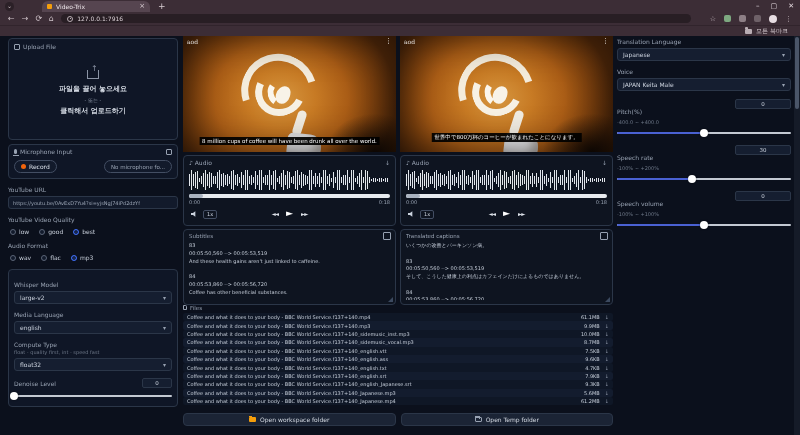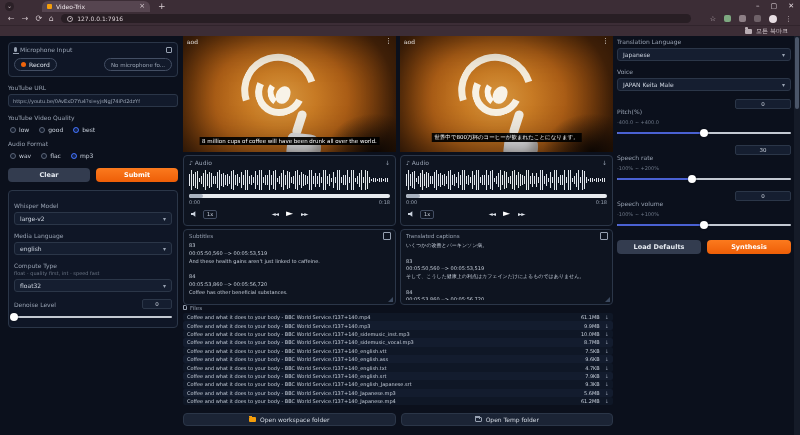--- a/index.html
+++ b/index.html
@@ -212,20 +212,32 @@
   </div>
 </div>
 <div class="bookmarksbar">
   <span class="bm-folder"></span>
   <span class="bm-label">모든 북마크</span>
 </div>
 
 <div class="page">
 
   <aside class="sidebar">
+    <div class="panel upload-panel">
+      <div class="seclabel">
+        <span class="mini-ic"></span>
+        <span>Upload File</span>
+      </div>
+      <div class="dropzone">
+        <span class="upl-icon"></span>
+        <span class="drop1">파일을 끌어 놓으세요</span>
+        <span class="dropor">- 또는 -</span>
+        <span class="drop1">클릭해서 업로드하기</span>
+      </div>
+    </div>
 
     <div class="panel mic-panel">
       <div class="mic-head seclabel">
         <span class="mic-ic"></span>
         <span>Microphone Input</span>
         <span class="spacer"></span>
         <span class="mini-ic"></span>
       </div>
       <div class="mic-row">
         <div class="pill">
@@ -268,24 +280,20 @@
         <span class="radio-chip">
           <span class="rdot"></span>
           <span>flac</span>
         </span>
         <span class="radio-chip sel">
           <span class="rdot"></span>
           <span>mp3</span>
         </span>
       </div>
 
-    <div class="btnrow">
-      <div class="btn secondary">Clear</div>
-      <div class="btn primary">Submit</div>
-    </div>
 
     <div class="panel whisper-panel">
       <div class="field-label">Whisper Model</div>
       <div class="dropdown">
         <span class="v">large-v2</span>
         <span class="chev">▾</span>
       </div>
       <div class="field-label">Media Language</div>
       <div class="dropdown">
         <span class="v">english</span>
@@ -752,22 +760,18 @@
         <span class="hint sub">-100% ~ +100%</span>
       </div>
       <span class="tts-numbox">0</span>
     </div>
     <div class="slider">
       <span class="track"></span>
         <span class="fill" style="width: 50%;"></span>
         <span class="knob" style="left: calc(50% - 4px);"></span>
     </div>
 
-    <div class="btnrow" style="margin-top:11px">
-      <div class="btn secondary">Load Defaults</div>
-      <div class="btn primary">Synthesis</div>
-    </div>
   </aside>
 
   <div class="vscroll">
     <div class="vthumb"></div>
   </div>
 </div>
 
 </body></html>

